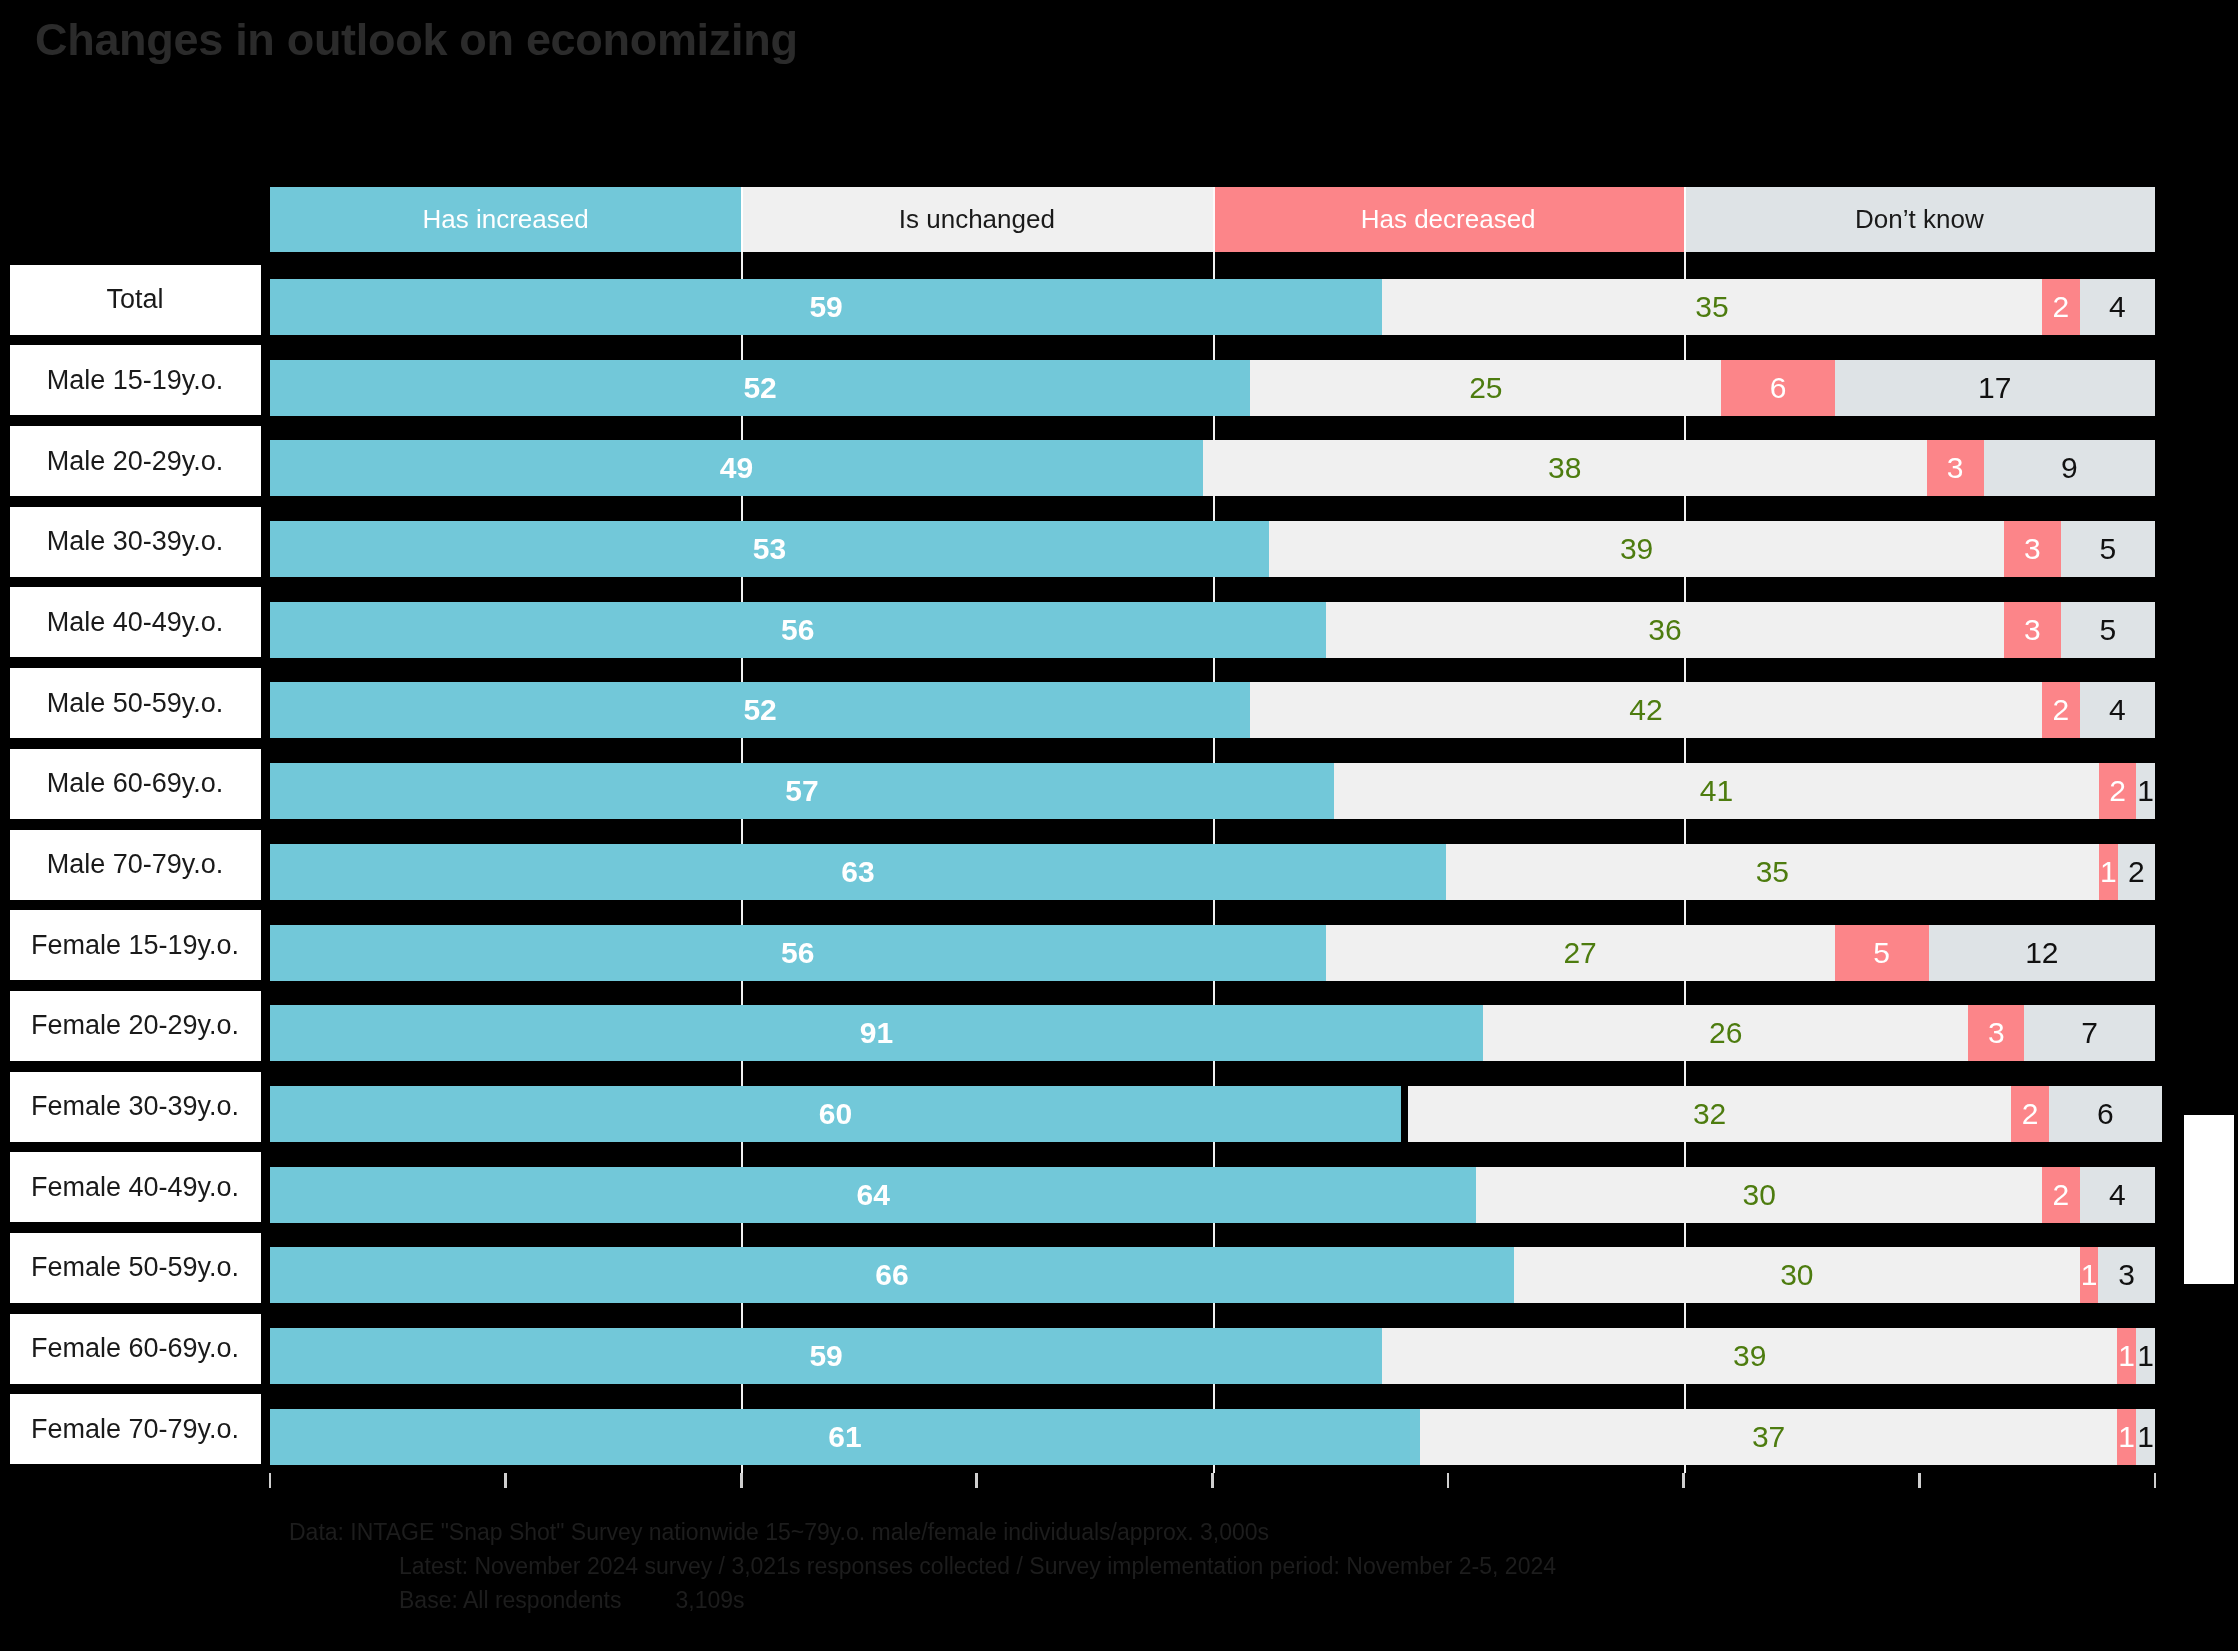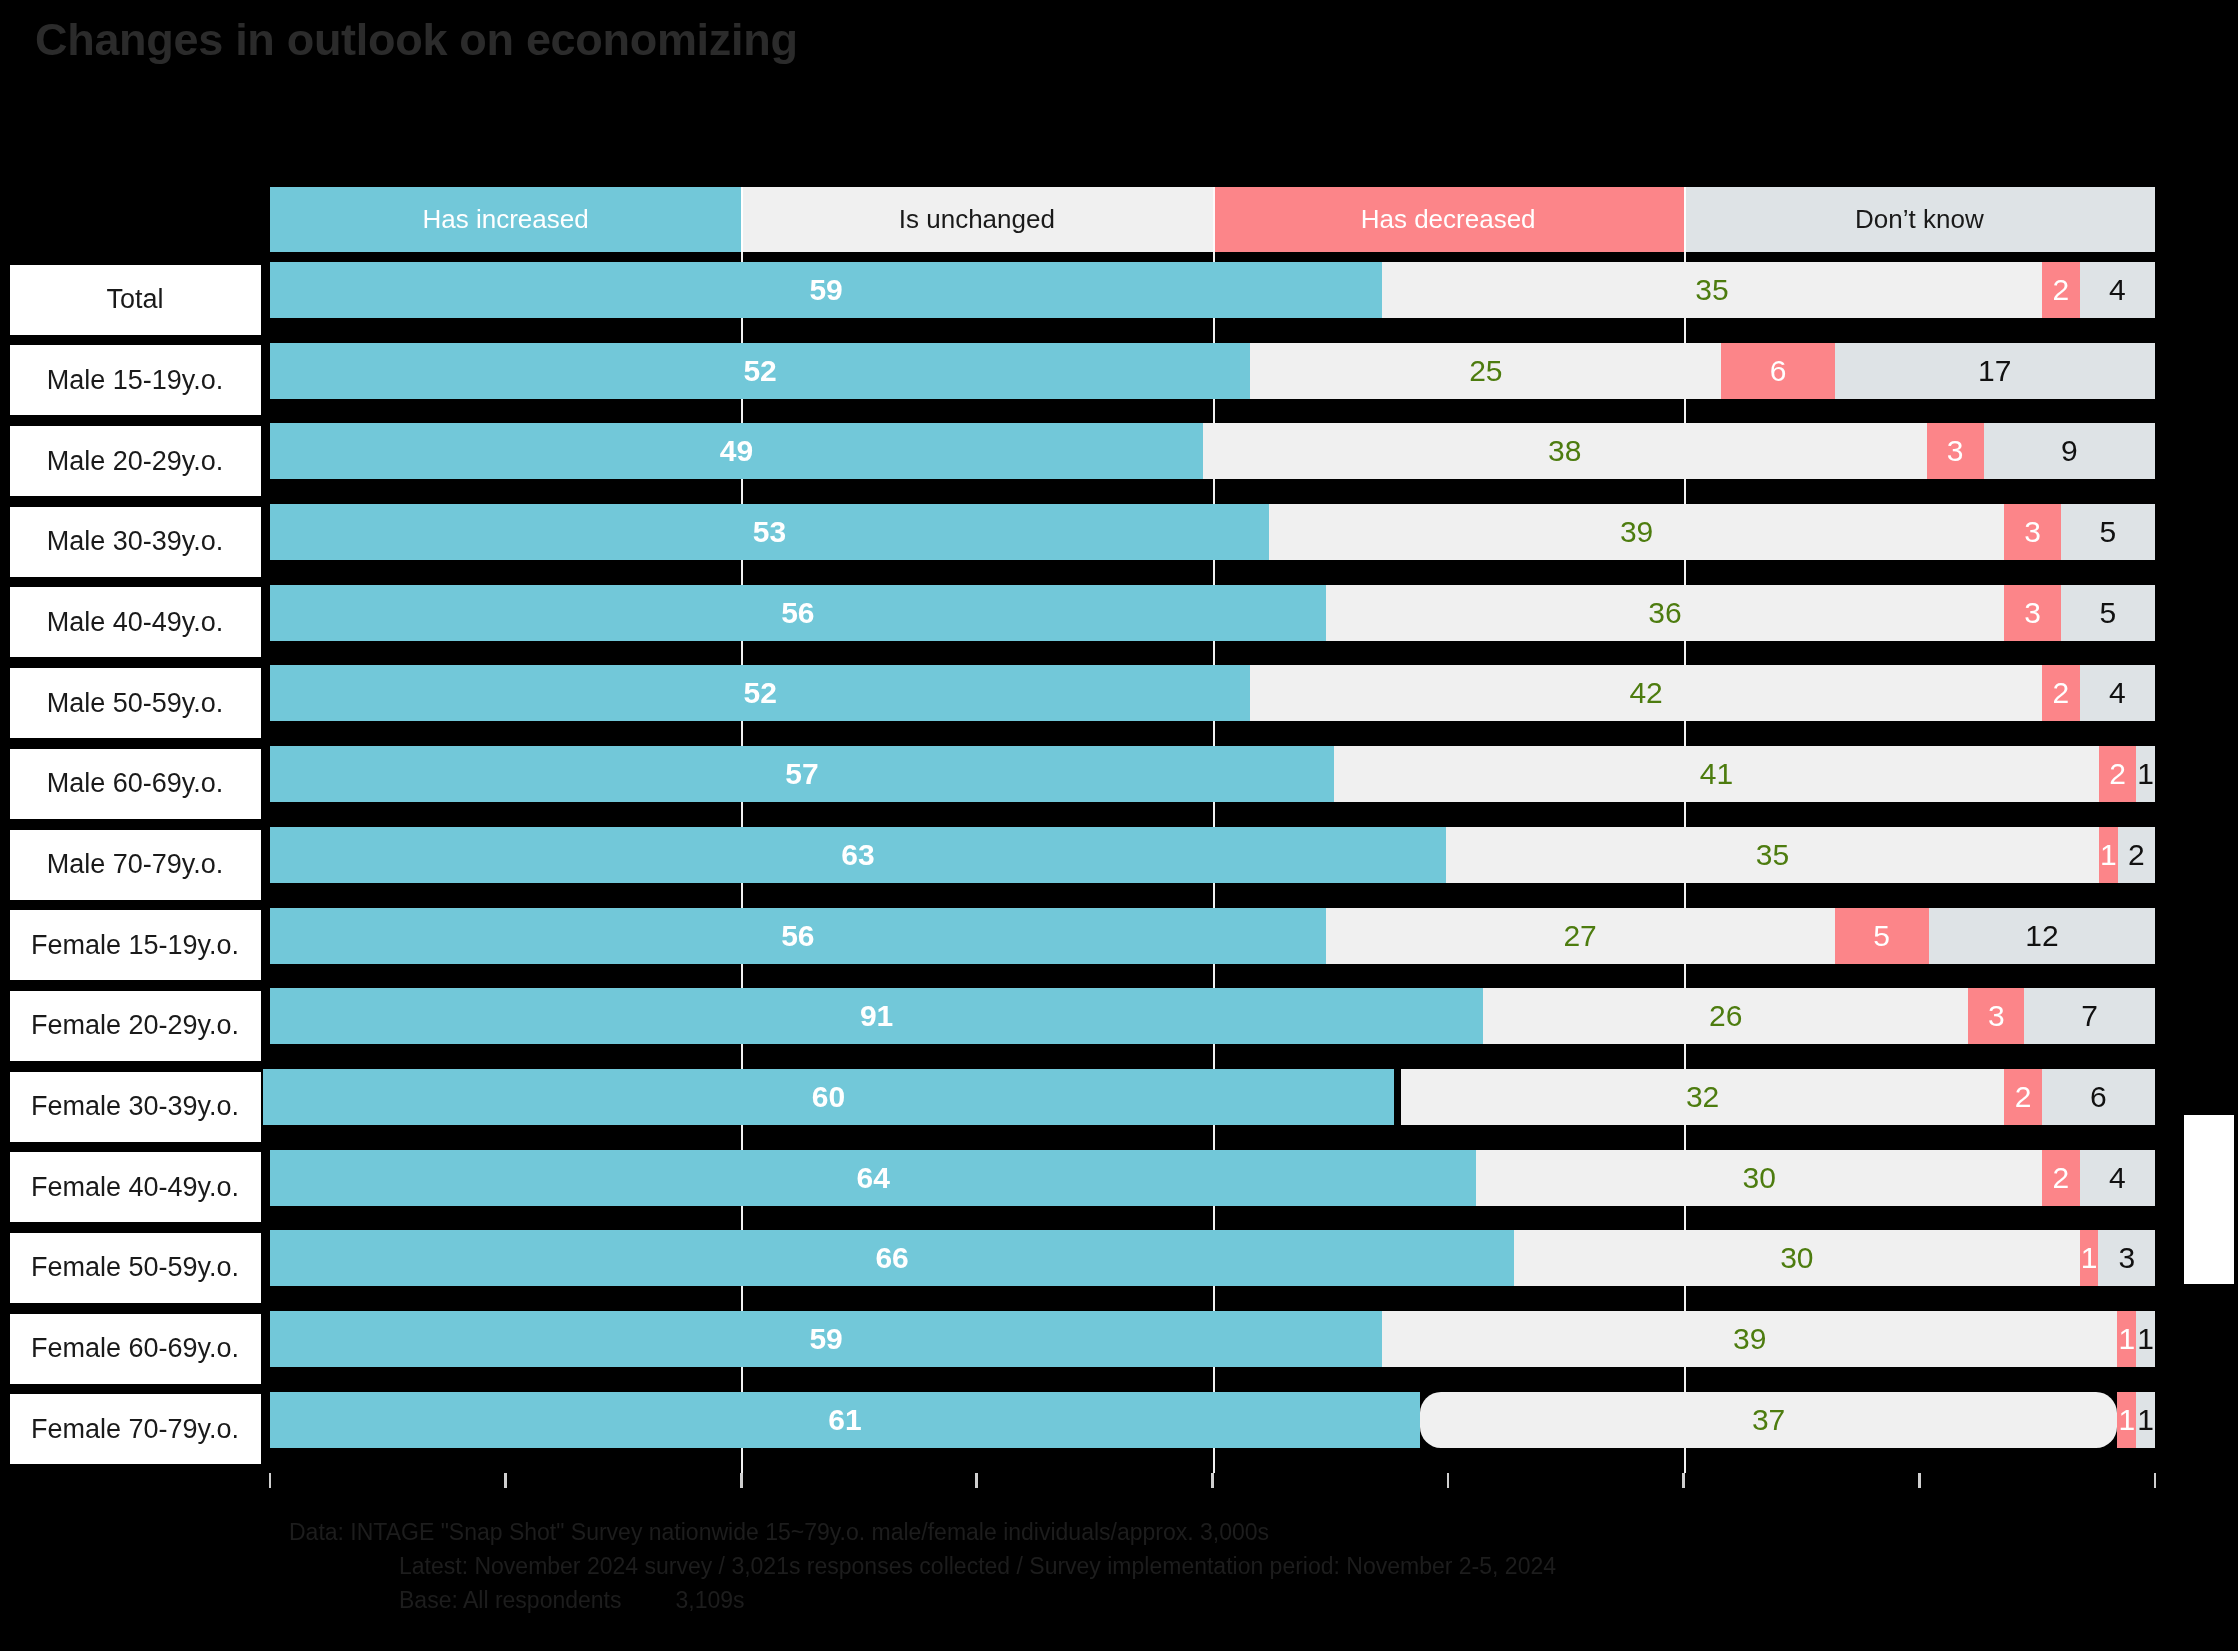--- a/index.html
+++ b/index.html
@@ -54,23 +54,22 @@
   .row{
     position:relative;height:76px;margin-bottom:4.7px;
   }
   .row-label{
     position:absolute;left:9.5px;top:2.7px;width:251px;height:70px;
     background:#ffffff;color:#1a1a1a;
     display:flex;align-items:center;justify-content:center;
     font-size:27px;white-space:nowrap;
   }
   .row-bars{
-    position:absolute;left:270px;top:0;width:1885px;height:56px;
+    position:absolute;left:270px;top:17px;width:1885px;height:56px;
     display:flex;
-    justify-content:flex-end;
   }
   .seg{
     height:100%;position:relative;
     display:flex;align-items:center;justify-content:center;
     font-size:30px;overflow:visible;box-sizing:border-box;
   }
   .seg.inc{background:#72C8D9;color:#ffffff;font-weight:bold;}
   .seg.unc{background:#F0F0F0;color:#4d7c0f;}
   .seg.dec{background:#FC8589;color:#ffffff;}
   .seg.dk {background:#DEE3E6;color:#111111;}
@@ -361,21 +360,21 @@
             <span>1</span>
           </div>
         </div>
       </div>
       <div class="row">
         <div class="row-label">Female 70-79y.o.</div>
         <div class="row-bars">
           <div class="seg inc" style="flex: 0 0 61%;">
             <span>61</span>
           </div>
-          <div class="seg unc" style="flex: 0 0 37%; border-radius: 21px;">
+          <div class="seg unc" style="flex: 0 0 37%;">
             <span>37</span>
           </div>
           <div class="seg dec narrow" style="flex: 0 0 1%;">
             <span>1</span>
           </div>
           <div class="seg dk narrow" style="flex: 0 0 1%;">
             <span>1</span>
           </div>
         </div>
       </div>

